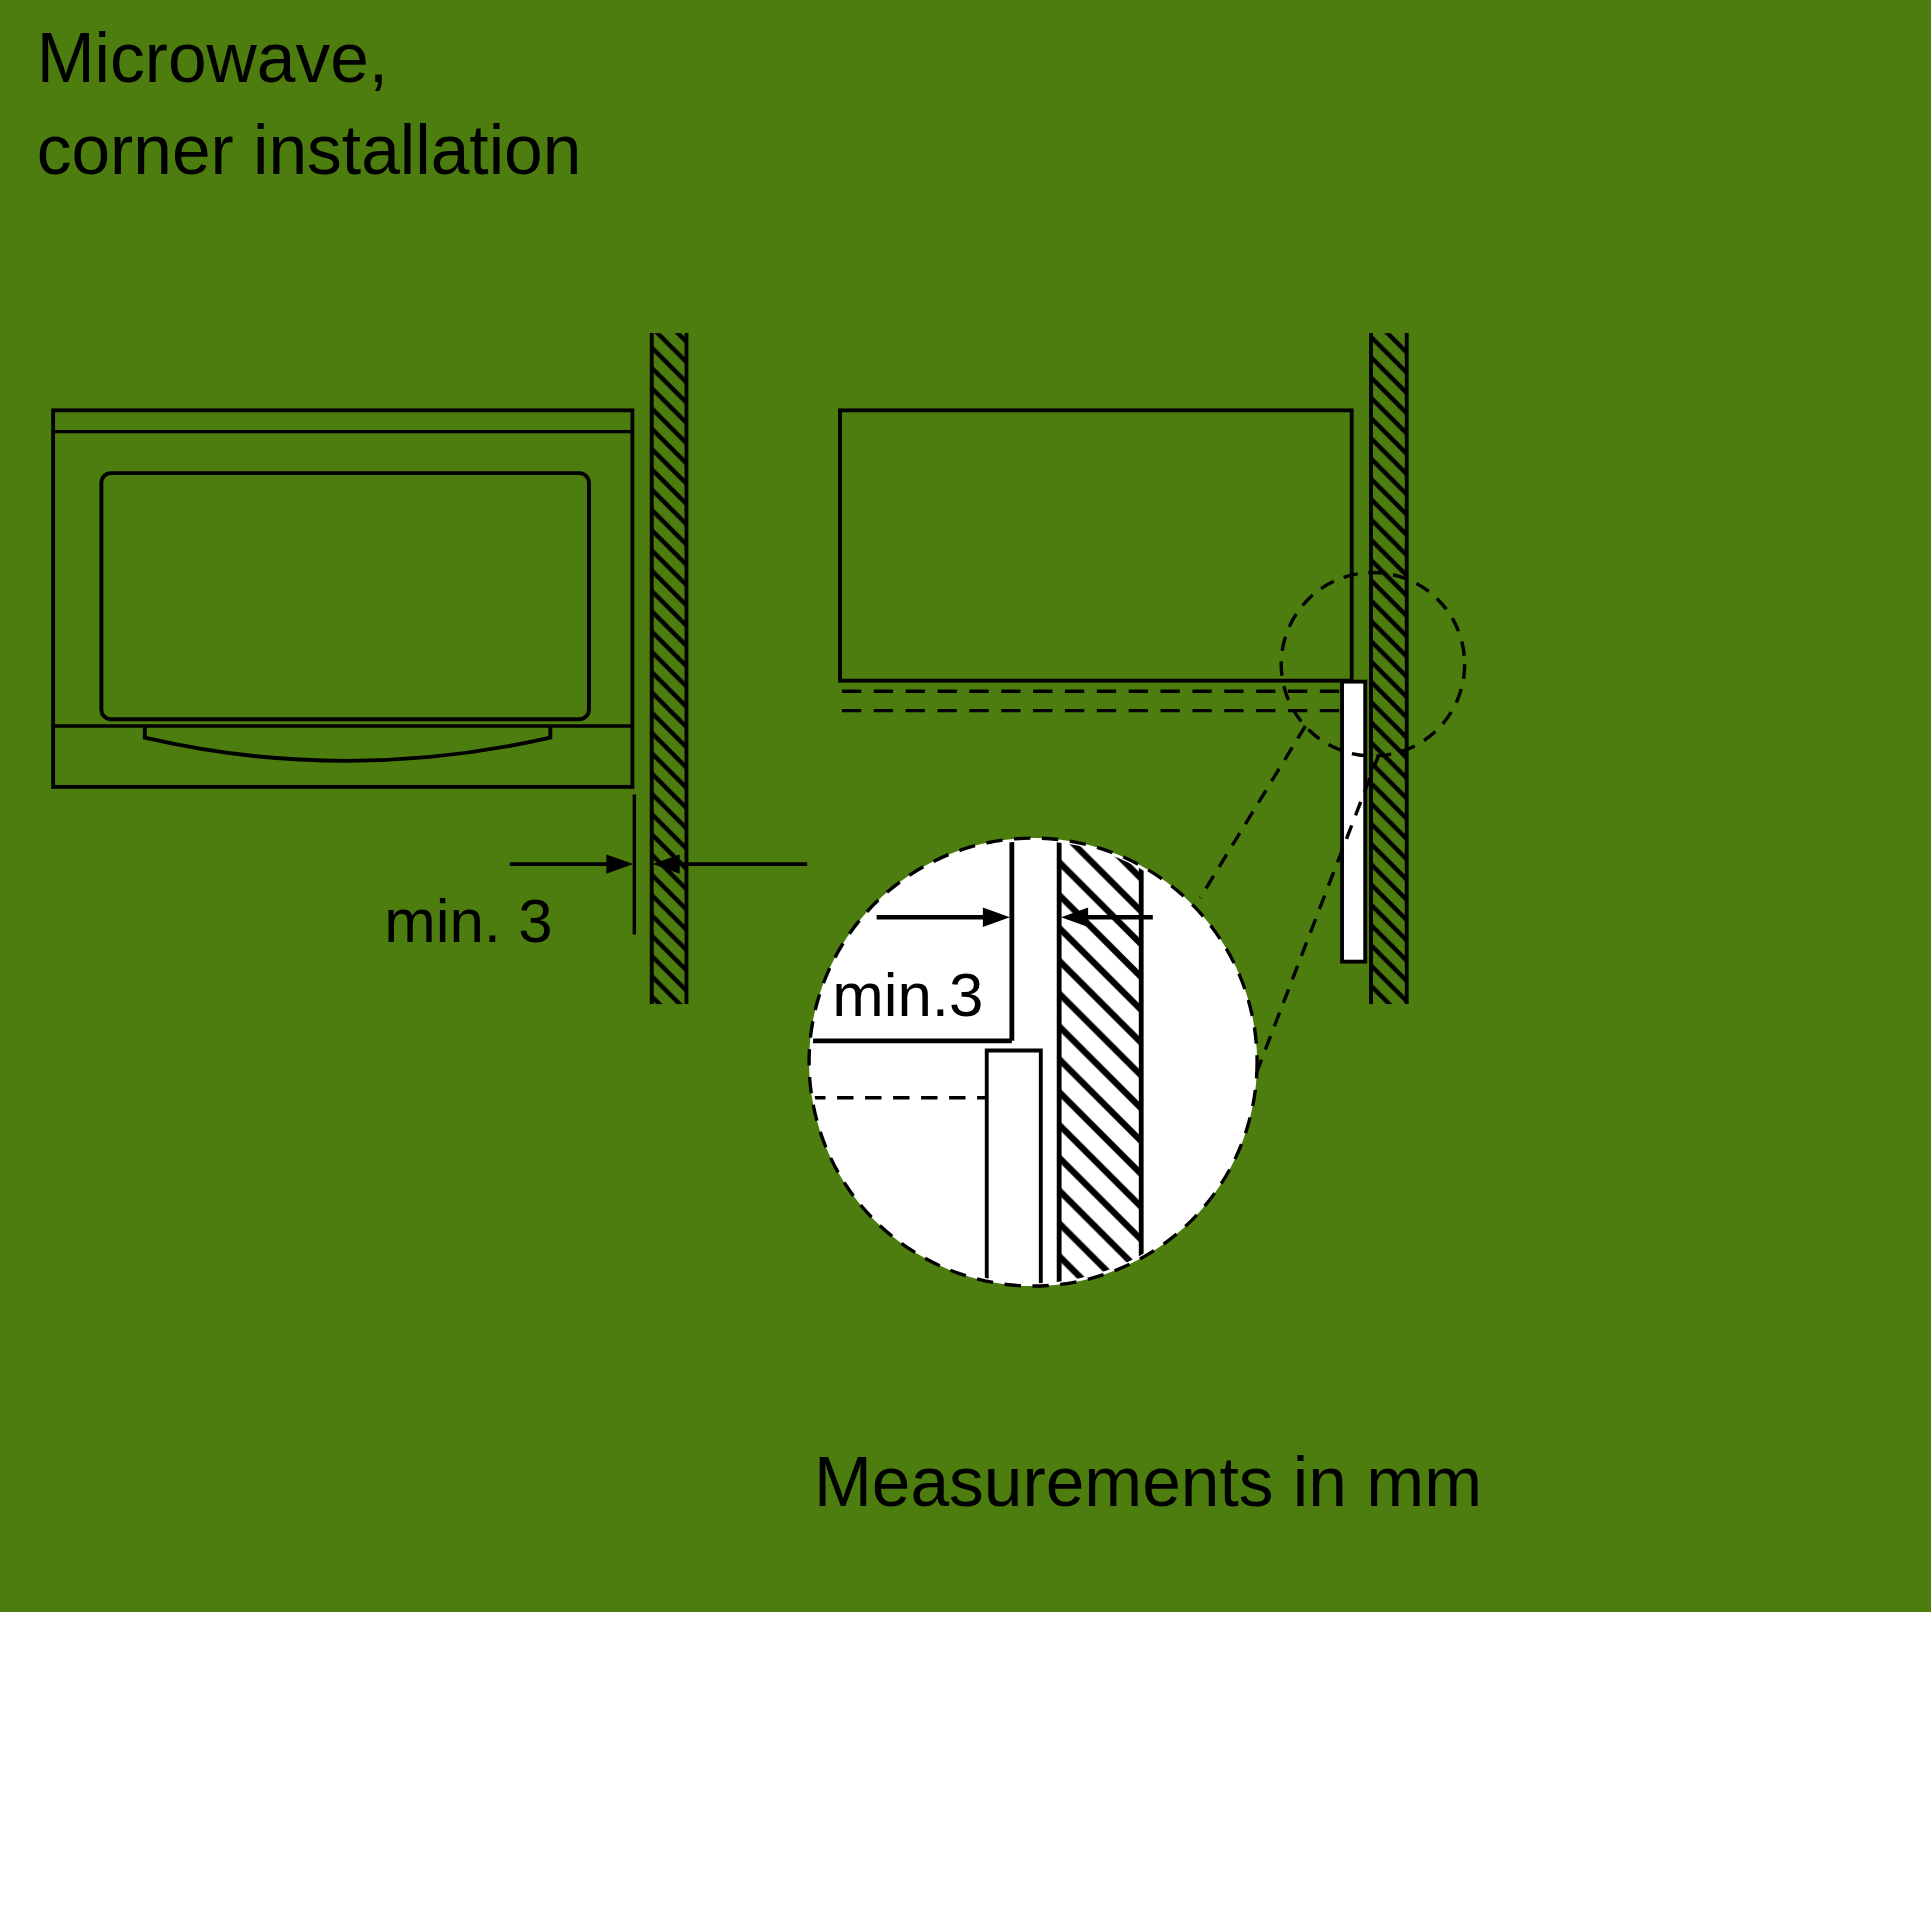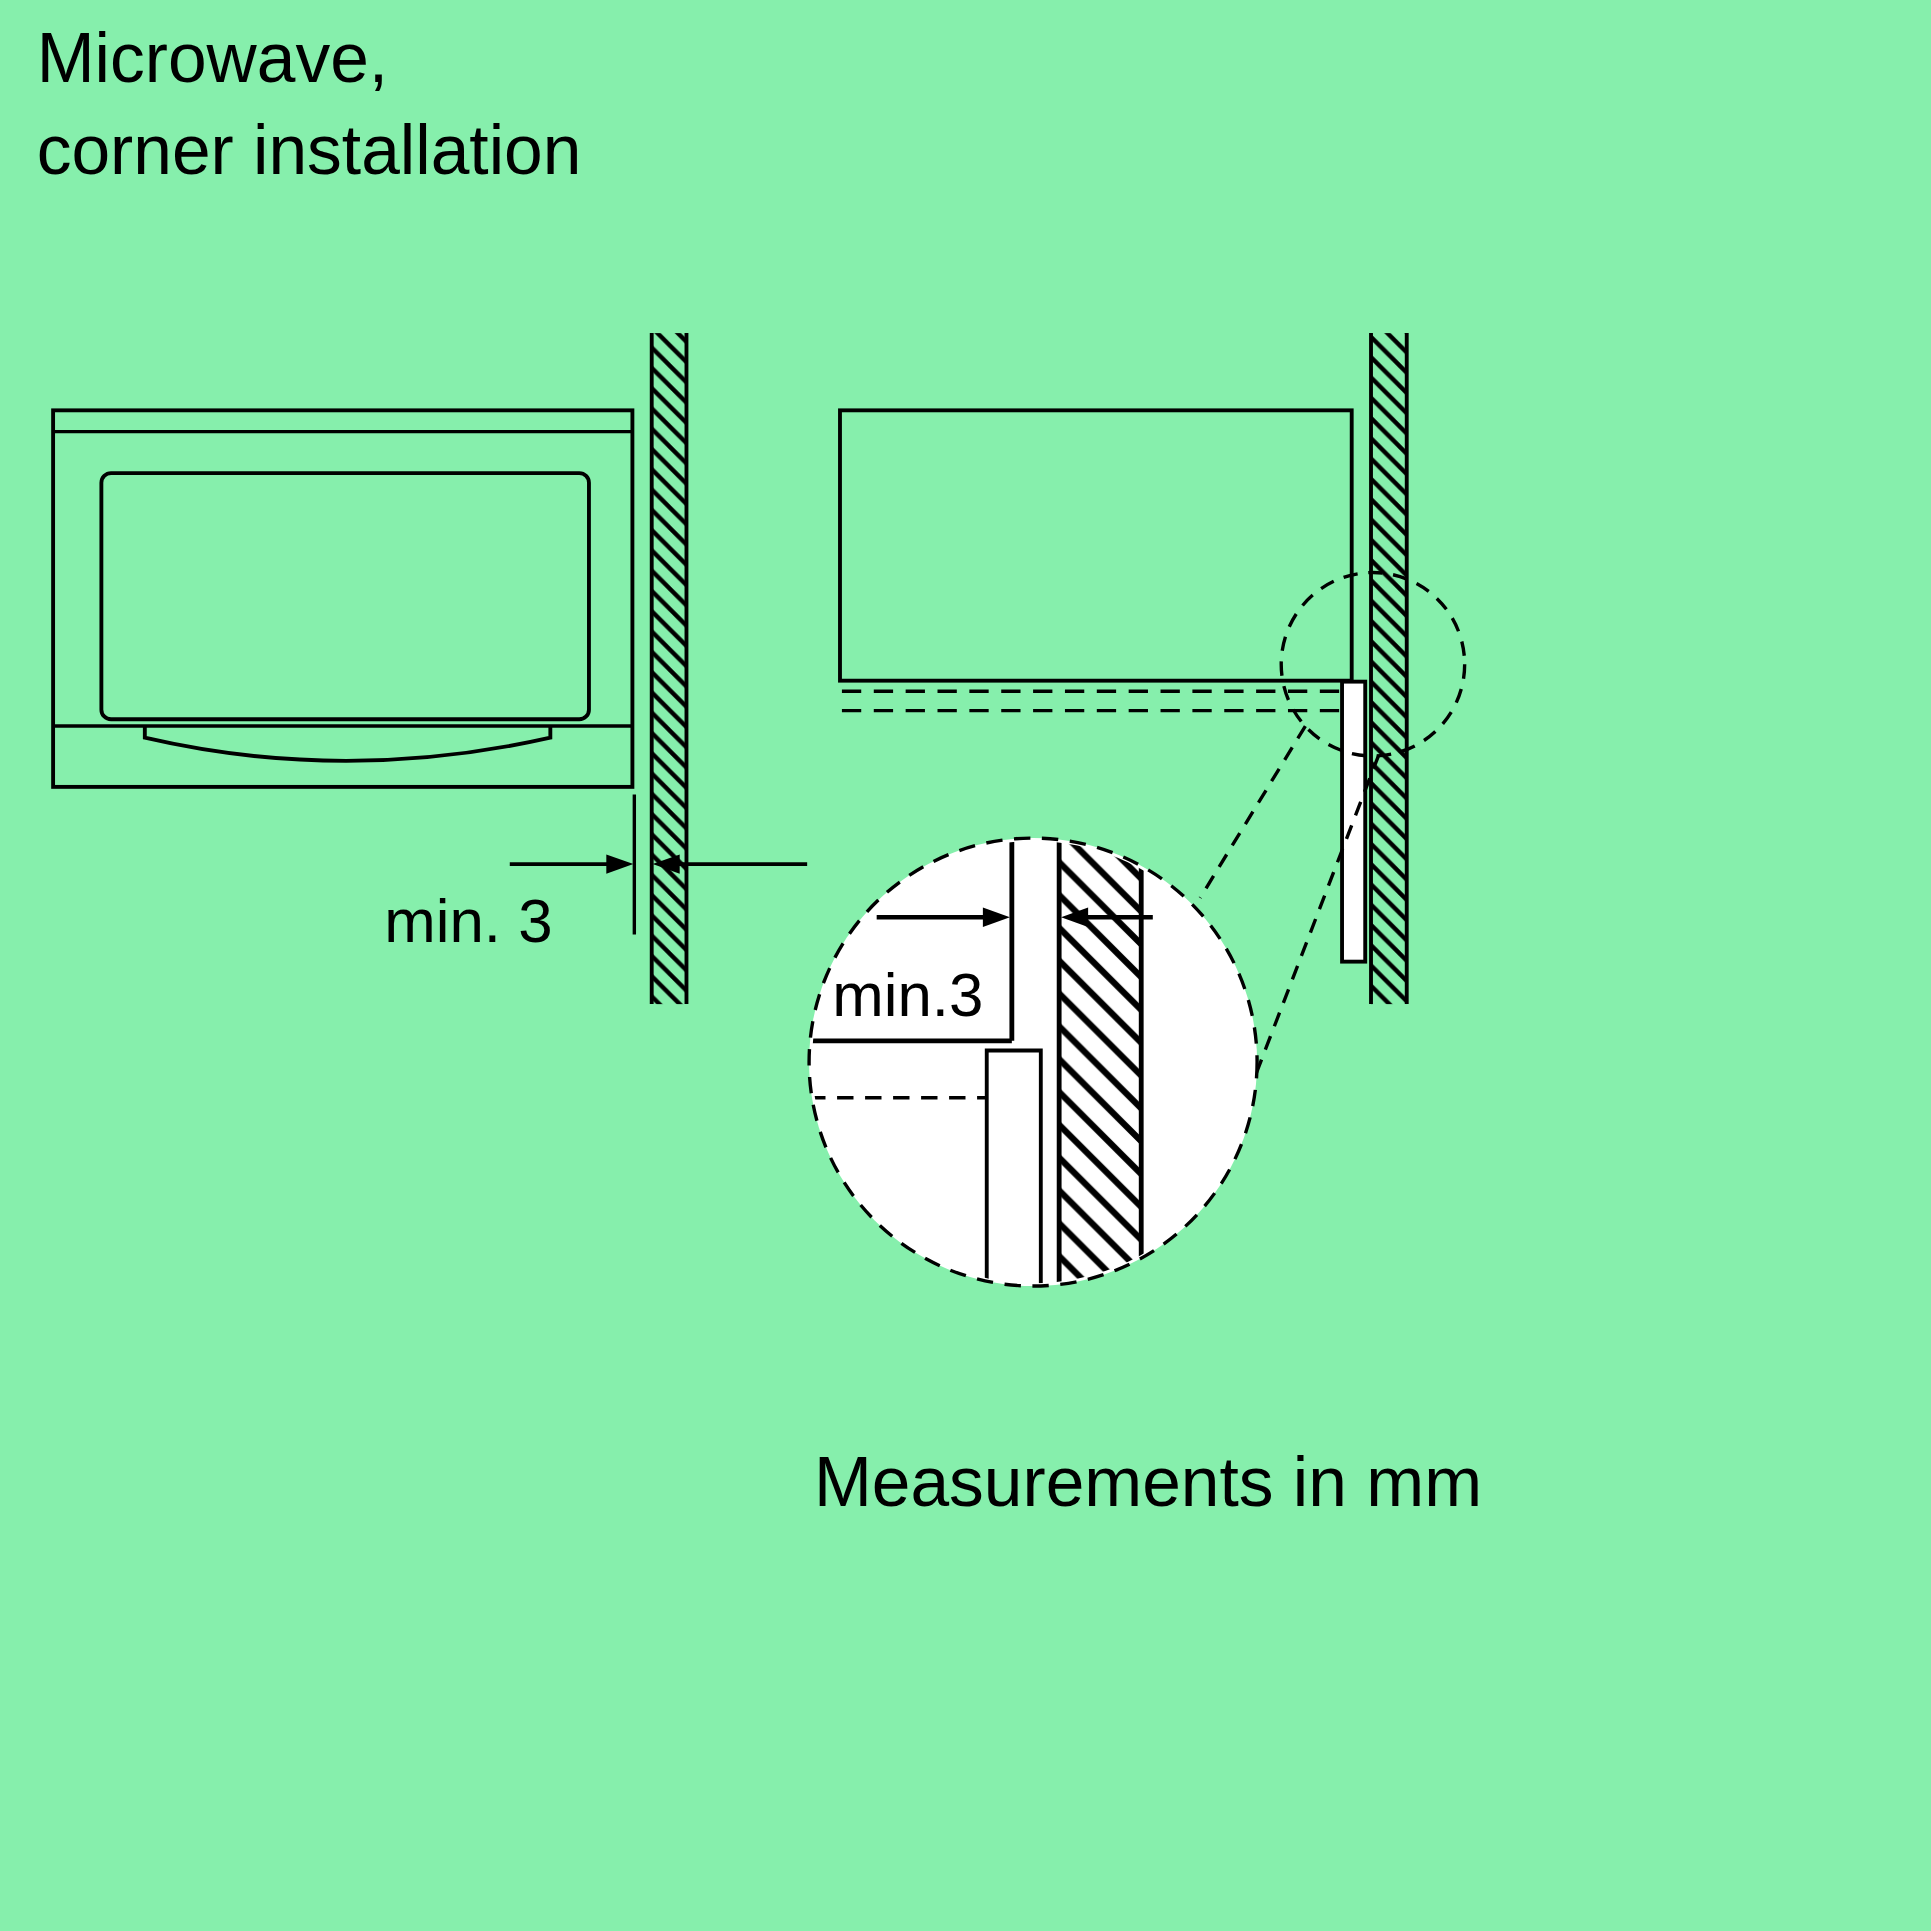--- a/index.html
+++ b/index.html
@@ -1,20 +1,20 @@
 <!DOCTYPE html>
 <html><head>
 <meta charset="utf-8">
 <style>
   html, body { margin: 0; padding: 0; background: #ffffff; }
   .canvas {
     position: relative;
     width: 1931px;
-    height: 1931px;
-    background: #86efac;
+    height: 1612px;
+    background: #4d7c0f;
     overflow: hidden;
   }
   svg { display: block; }
   text {
     font-family: "Liberation Sans", sans-serif;
     fill: #000000;
   }
   .t-title  { font-size: 72px; }
   .t-label  { font-size: 64px; }
   .t-footer { font-size: 72px; }

